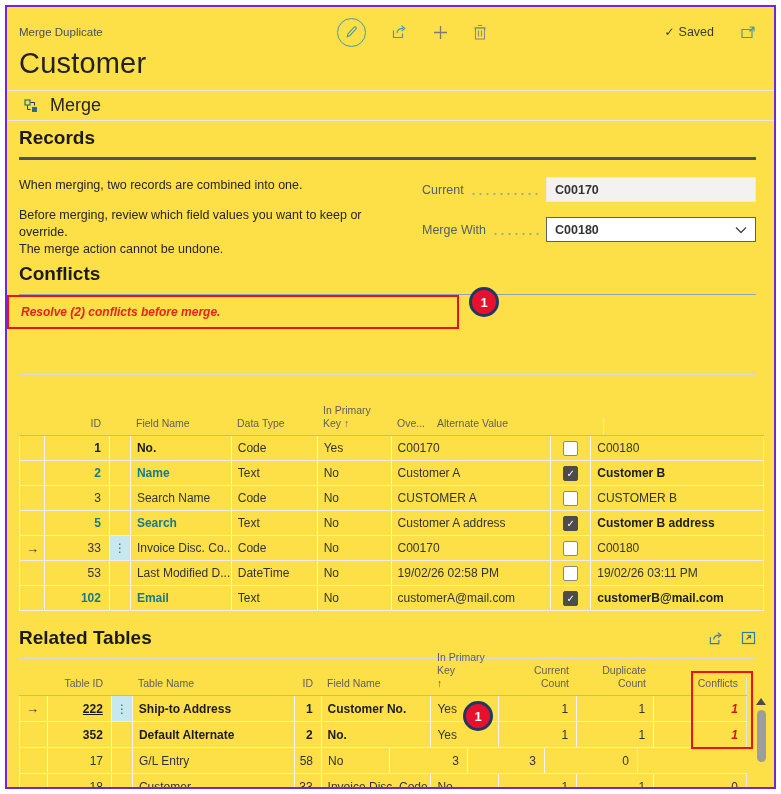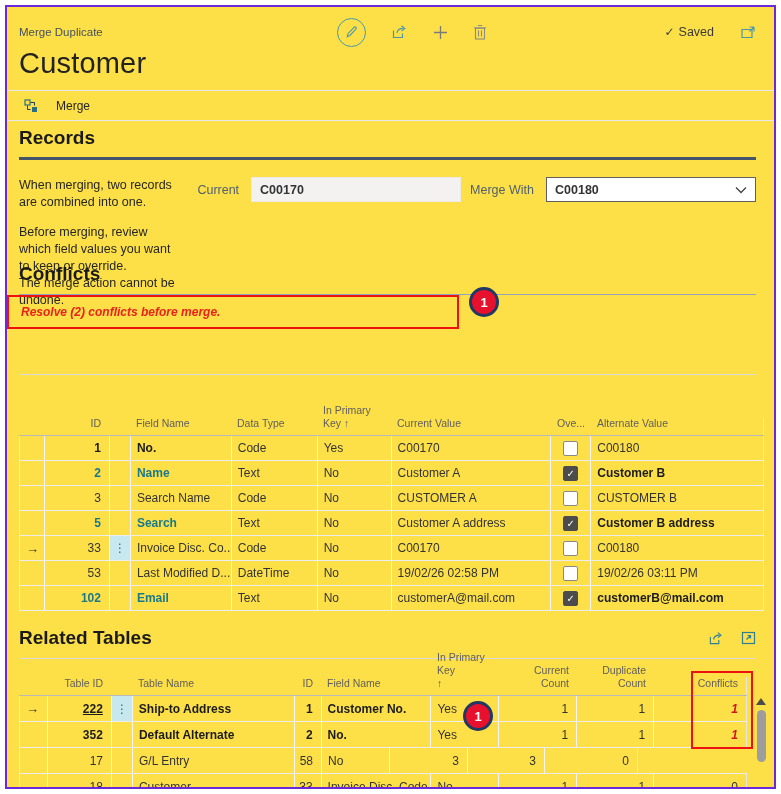--- a/index.html
+++ b/index.html
@@ -12,34 +12,34 @@
   .topbar-center{position:absolute;left:318px;top:0;height:34px;display:flex;align-items:center;gap:25px;}
   .icon-btn{background:none;border:none;padding:0;margin:0;cursor:pointer;display:flex;align-items:center;justify-content:center;}
   .circled{width:29px;height:29px;border:1px solid #4b97a8;border-radius:50%;}
   .topbar-right{position:absolute;right:4px;top:0;height:34px;display:flex;align-items:center;gap:26px;}
   .saved{display:flex;align-items:center;gap:4px;font-size:12.5px;color:#3a3a3a;}
   .saved .chk{font-size:12px;color:#3a3a3a;}
   
   .page-title{position:absolute;left:12px;top:40px;font-size:29px;font-weight:300;color:#222;letter-spacing:.2px;}
   .actionbar{position:absolute;left:0;right:0;top:83px;height:31px;border-top:1px solid #e8e8e8;
     border-bottom:1px solid #e8e8e8;display:flex;align-items:center;padding-left:17px;box-sizing:border-box;}
-  .action{display:flex;align-items:center;gap:18px;background:none;border:none;font-size:12px;color:#262626;cursor:pointer;padding:0;}
+  .action{display:flex;align-items:center;gap:12px;background:none;border:none;font-size:18px;color:#262626;cursor:pointer;padding:0;}
   
   .h2{font-size:19px;font-weight:600;color:#1a1a1a;}
   .sec{position:absolute;left:12px;right:18px;}
   .rule-dark{height:3px;background:#44546a;margin-top:8px;}
   .rule-blue{height:1px;background:#93a2bb;margin-top:9px;}
   .rule-gray{height:1px;background:#dadada;margin-top:9px;}
   .sec-head{display:flex;align-items:center;justify-content:space-between;}
   .sec-icons{display:flex;gap:17px;align-items:center;}
   
   .rec-body{display:flex;margin-top:17px;}
   .rec-text{width:385px;font-size:12.5px;color:#262626;line-height:17px;}
   .rec-text p{margin:0 0 13px 0;}
-  .rec-fields{flex:1;display:flex;flex-direction:row;gap:9px;padding-left:18px;}
+  .rec-fields{flex:1;display:flex;flex-direction:column;gap:15px;padding-left:18px;}
   .fieldrow{display:flex;align-items:center;height:25px;}
   .fieldrow .lbl{font-size:12.5px;color:#51606e;white-space:nowrap;}
   .leader{flex:1;height:12px;margin:0 6px;background-image:radial-gradient(circle,#9aa5b1 1px,transparent 1.2px);
     background-size:7px 2px;background-repeat:repeat-x;background-position:0 9px;}
   .valbox{width:210px;height:25px;box-sizing:border-box;display:flex;align-items:center;padding:0 8px;
     font-size:12.5px;font-weight:600;color:#333;}
   .valbox.disabled{background:#f3f2f1;border:1px solid #eceae9;}
   .valbox.combo{background:#fff;border:1px solid #606060;justify-content:space-between;}
   
   .conflict-box{position:absolute;left:0;top:288px;width:452px;height:34px;border:2px solid #ee1111;
@@ -198,21 +198,20 @@
     <div class="hrow">
       <span class="hcell f0"></span>
       <span class="hcell f1 hnum">ID</span>
       <span class="hcell f2"></span>
       <span class="hcell f3">Field Name</span>
       <span class="hcell f4">Data Type</span>
       <span class="hcell f5 stack">
           <span>In Primary</span>
           <span>Key ↑</span>
         </span>
-      <span class="hcell f6">Current Value</span>
       <span class="hcell f7" style="justify-content:flex-start">Ove...</span>
       <span class="hcell f8">Alternate Value</span>
     </div>
 
     <div class="trow" data-active="false">
       <span class="cell f0">
           <span class="arrow-glyph">→</span>
         </span>
       <span class="cell f1 num" data-emph="bold">1</span>
       <span class="cell f2 menu-cell">

